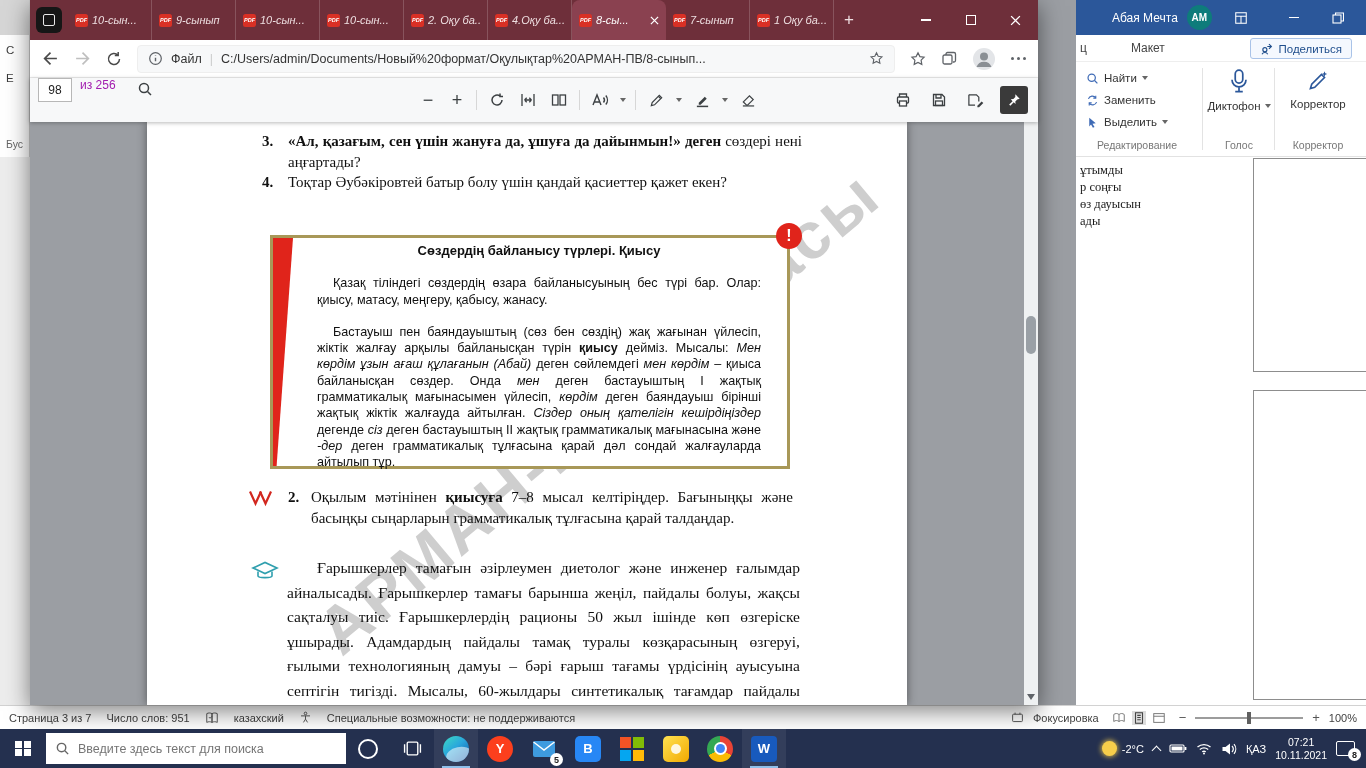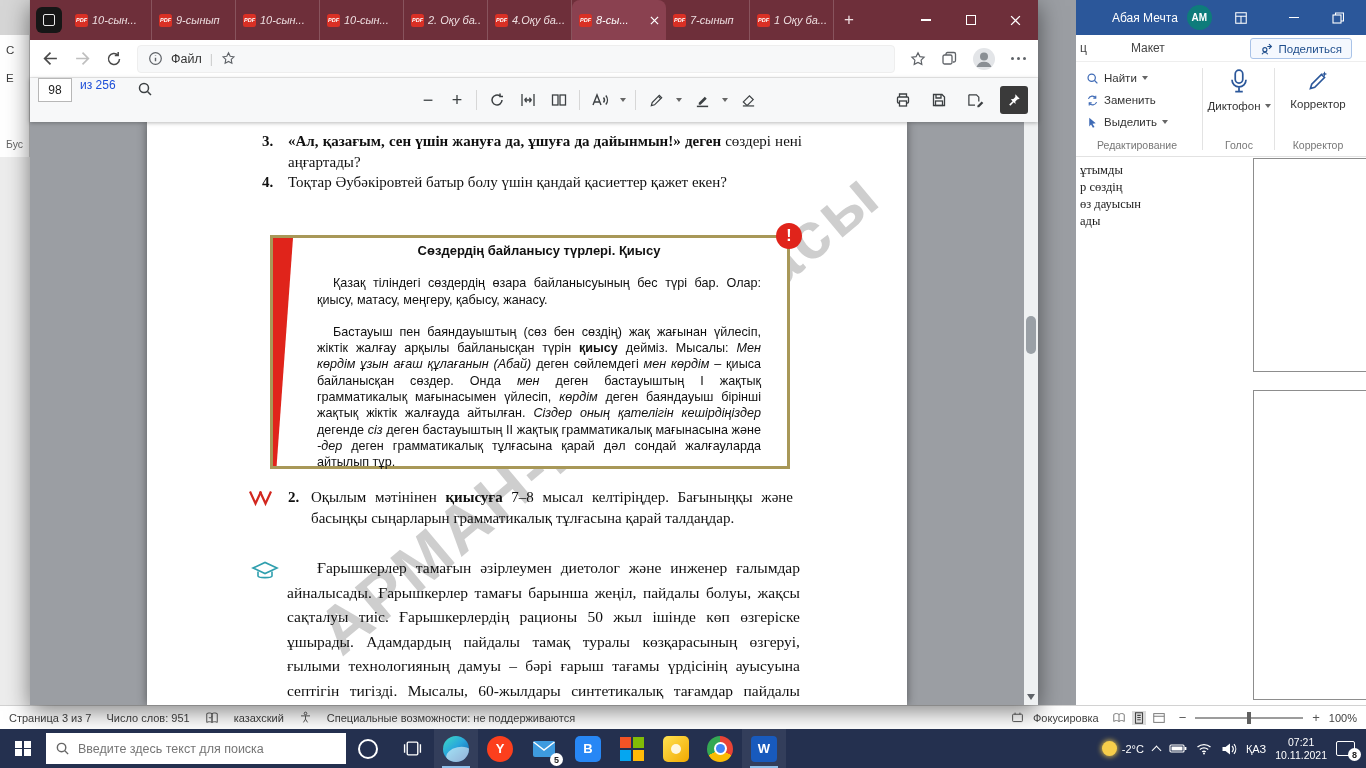--- a/index.html
+++ b/index.html
@@ -71,21 +71,21 @@
   .wc{width:45px;display:flex;align-items:center;justify-content:center;color:#fff;}
   .wc-max{width:10px;height:10px;border:1.2px solid #fff;}
   .addressbar{height:38px;background:#fff;display:flex;align-items:center;padding:0 12px;gap:15px;border-bottom:1px solid #ececec;}
   .url-field{flex:1;height:28px;background:#f7f8f9;border:1px solid #eee;border-radius:4px;display:flex;align-items:center;padding:0 10px;gap:8px;font-size:12.5px;color:#333;}
   .url-sep{color:#ccc;}
   .url-text{flex:1;white-space:nowrap;overflow:hidden;}
   .ab-dots{display:flex;gap:3px;}
   .ab-dots i{width:3px;height:3px;border-radius:50%;background:#5f6368;}
   .pdftoolbar{height:44px;background:#f7f8f9;position:relative;display:flex;align-items:flex-start;padding:0 8px;box-shadow:0 1px 4px rgba(0,0,0,.28);z-index:5;}
   .page-input{width:34px;height:24px;border:1px solid #b7b7b7;text-align:center;font-size:12px;color:#222;background:#fff;font-family:inherit;}
-  .page-total{font-size:12px;color:#1d4ed8;margin-left:8px;}
+  .page-total{font-size:12px;color:#a21caf;margin-left:8px;}
   .pt-search{margin-left:18px;}
   .pt-center{position:absolute;left:388px;top:0;height:44px;display:flex;align-items:center;gap:9px;}
   .pt-right{position:absolute;right:10px;top:0;height:44px;display:flex;align-items:center;gap:14px;}
   .ticon{width:22px;height:22px;display:flex;align-items:center;justify-content:center;color:#3c4043;}
   .tzoom{font-size:18px;color:#3c4043;width:20px;text-align:center;}
   .tsep{width:1px;height:20px;background:#d7d7d7;}
   .pin-box{width:28px;height:28px;background:#3a3a3a;border-radius:3px;display:flex;align-items:center;justify-content:center;}
   .pdfcontent{position:absolute;left:0;top:122px;width:1008px;height:583px;background:var(--pdf-bg,#9b9ea3);overflow:hidden;}
   .page{position:absolute;left:117px;top:0;width:760px;height:583px;background:#fff;box-shadow:0 0 9px rgba(0,0,0,.45);overflow:hidden;}
   .watermark{position:absolute;left:180px;top:480px;width:700px;transform:rotate(-40deg);transform-origin:left center;font-size:66px;font-weight:700;letter-spacing:3px;color:rgba(125,125,125,.38);white-space:nowrap;z-index:1;}
@@ -243,21 +243,21 @@
             <path d="M18 3l.7 1.8 1.8.7-1.8.7-.7 1.8-.7-1.8-1.8-.7 1.8-.7z" fill="#2b579a" stroke="none"></path>
           </svg>
         <span class="bb-label">
             <span>Корректор</span>
           </span>
       </div>
       <div class="w-grouplabel gl-corr">Корректор</div>
     </div>
     <div class="w-doc">
       <span class="w-frag" style="top:6px;">ұтымды</span>
-      <span class="w-frag" style="top:23px;">р сөздің</span>
+      <span class="w-frag" style="top:23px;">р соңғы</span>
       <span class="w-frag" style="top:40px;">өз дауысын</span>
       <span class="w-frag" style="top:57px;">ады</span>
       <div class="w-tb tb1"></div>
       <div class="w-tb tb2"></div>
       <div class="w-scroll">
           <div class="w-thumb"></div>
         </div>
     </div>
   </div>
 
@@ -392,20 +392,21 @@
         </span>
       <div class="url-field">
         <span>
             <svg width="15" height="15" viewBox="0 0 16 16" fill="none">
               <circle cx="8" cy="8" r="6.2" stroke="#5f6368" stroke-width="1.3"></circle>
               <path d="M8 7.2V11M8 4.8v.4" stroke="#5f6368" stroke-width="1.5"></path>
             </svg>
           </span>
         <span>Файл</span>
         <span class="url-sep">|</span>
+        <span class="url-text">C:/Users/admin/Documents/Новый%20формат/Оқулықтар%20АРМАН-ПВ/8-сынып...</span>
         <span>
             <svg width="15" height="15" viewBox="0 0 16 16">
               <path d="M8 2l1.8 3.6 4 .6-2.9 2.8.7 4L8 11.1 4.4 13l.7-4L2.2 6.2l4-.6z" stroke="#5f6368" fill="none" stroke-width="1.2"></path>
             </svg>
           </span>
       </div>
       <span>
           <svg width="16" height="16" viewBox="0 0 16 16">
             <path d="M8 1.8l1.9 3.8 4.2.6-3 3 .7 4.2L8 11.4l-3.8 2 .7-4.2-3-3 4.2-.6z" stroke="#5f6368" fill="none" stroke-width="1.2"></path>
           </svg>

